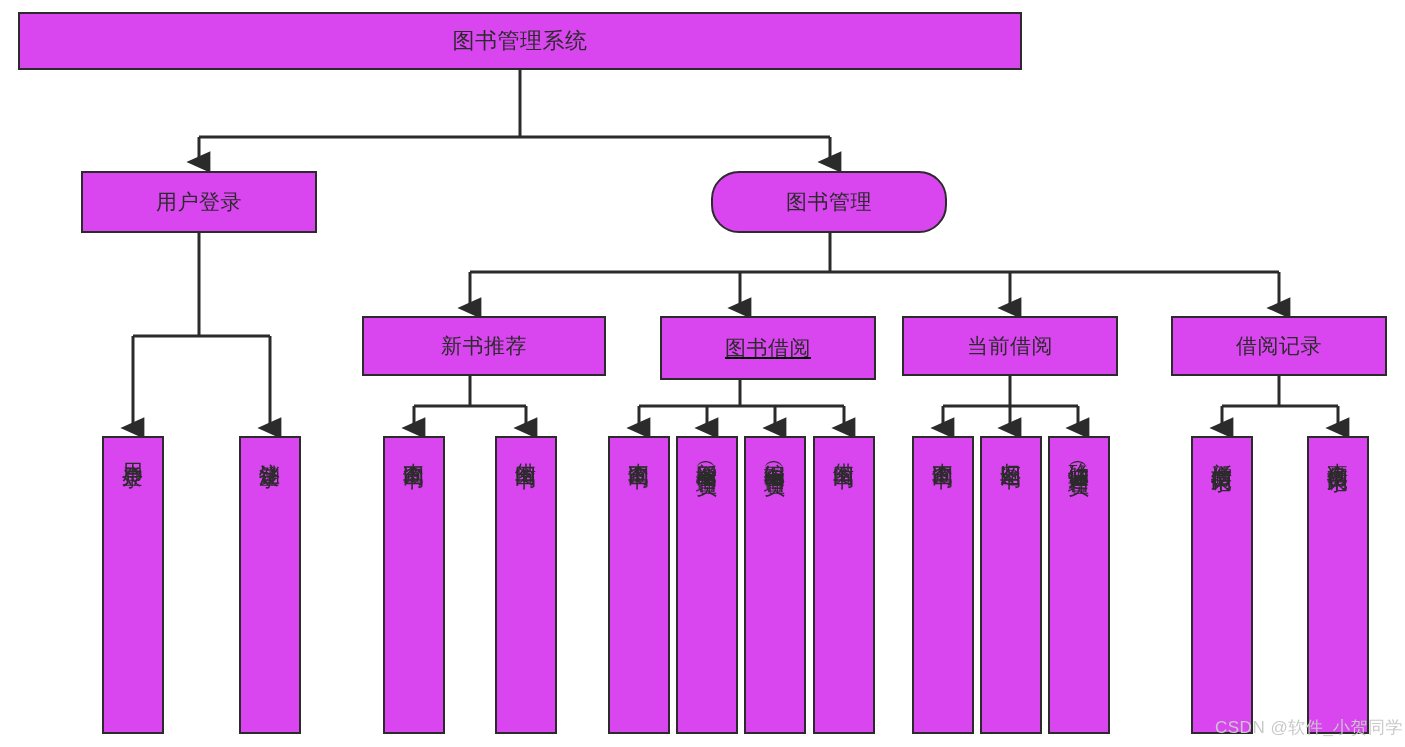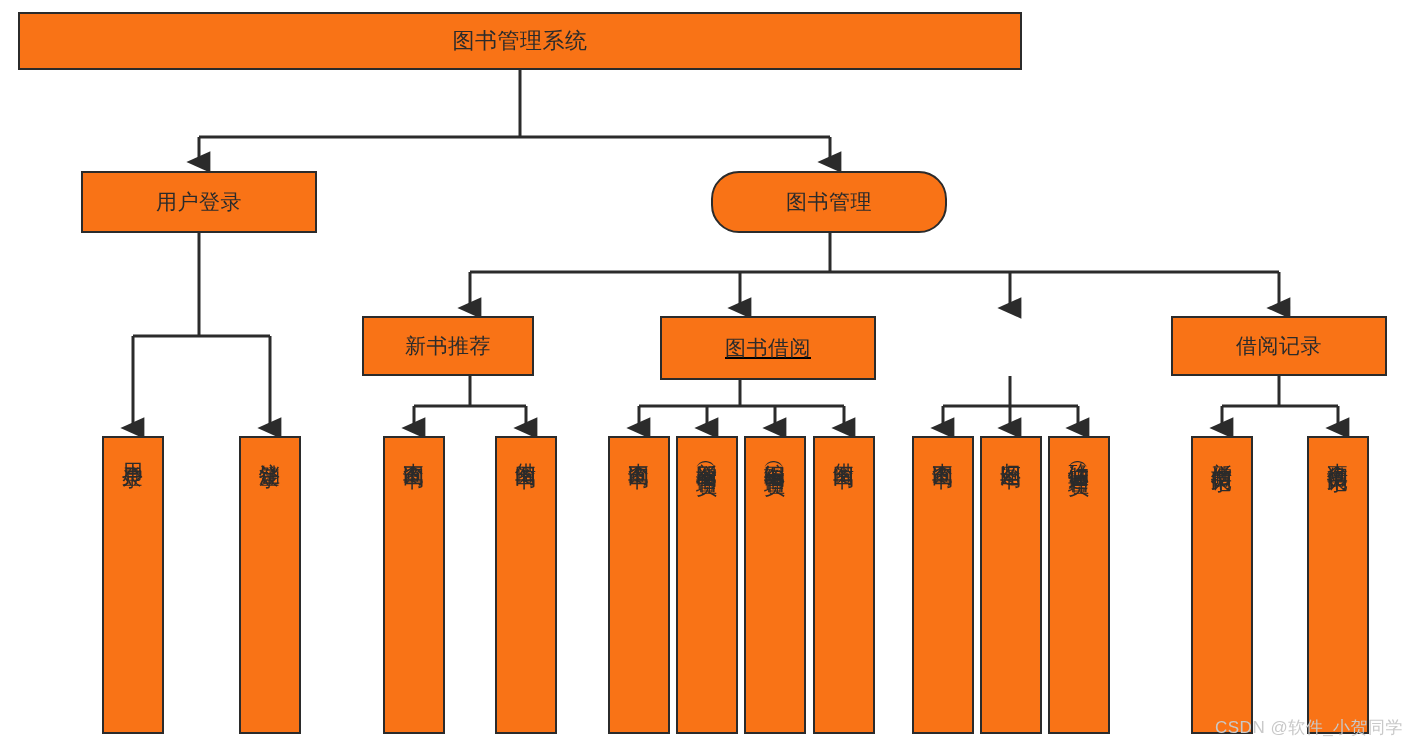--- a/index.html
+++ b/index.html
@@ -21,21 +21,21 @@
     position: absolute;
     left: 0;
     top: 0;
     width: 1405px;
     height: 747px;
     pointer-events: none;
   }
   .node {
     position: absolute;
     box-sizing: border-box;
-    background: #f97316;
+    background: #d946ef;
     border: 2px solid #2b2b2b;
     display: flex;
     align-items: center;
     justify-content: center;
     z-index: 2;
   }
   .node .label {
     color: #2b2b2b;
     line-height: 1.08;
     text-align: center;
@@ -133,26 +133,29 @@
     <span class="label">图书管理系统</span>
   </div>
 
   <div class="node h" style="left:81px; top:171px; width:236px; height:62px;">
     <span class="label">用户登录</span>
   </div>
   <div class="node h" style="left:711px; top:171px; width:236px; height:62px;border-radius:28px;">
     <span class="label">图书管理</span>
   </div>
 
-  <div class="node h" style="left:362px; top:316px; width:172px; height:60px;">
+  <div class="node h" style="left:362px; top:316px; width:244px; height:60px;">
     <span class="label">新书推荐</span>
   </div>
   <div class="node h" style="left:660px; top:316px; width:216px; height:64px;text-decoration:underline;">
     <span class="label">图书借阅</span>
   </div>
+  <div class="node h" style="left:902px; top:316px; width:216px; height:60px;">
+    <span class="label">当前借阅</span>
+  </div>
   <div class="node h" style="left:1171px; top:316px; width:216px; height:60px;">
     <span class="label">借阅记录</span>
   </div>
 
   <div class="node v" style="left:102px; top:436px; width:62px; height:298px;">
     <span class="label">用户登录</span>
   </div>
   <div class="node v" style="left:239px; top:436px; width:62px; height:298px;">
     <span class="label">注销登录</span>
   </div>

